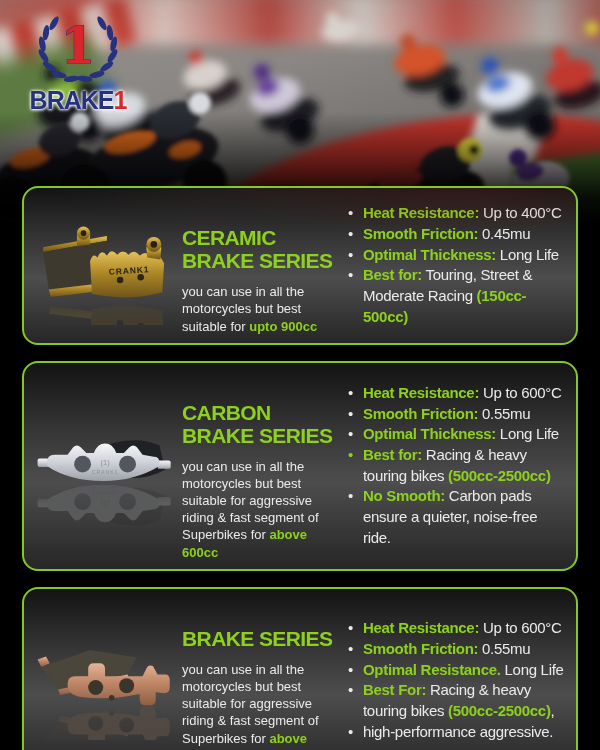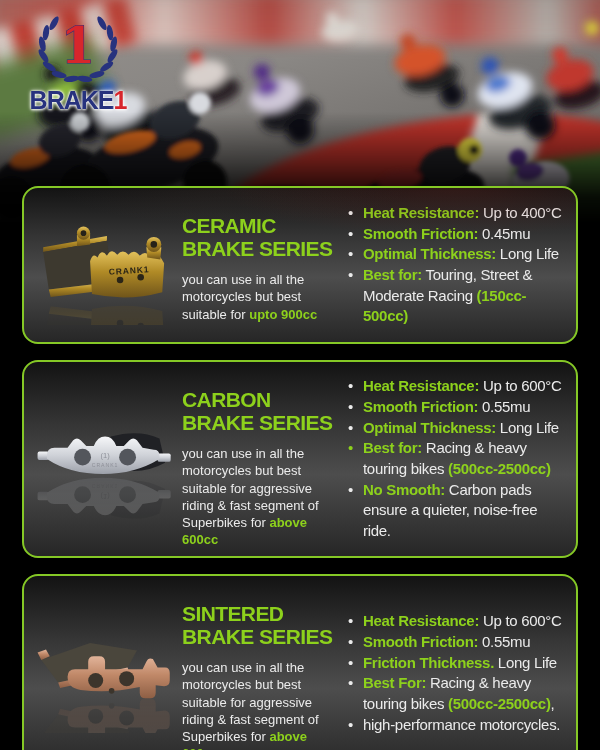--- a/index.html
+++ b/index.html
@@ -39,21 +39,21 @@
 
   
   .cards{position:absolute;top:186px;left:0;width:600px;z-index:4;}
   .card{position:relative;margin:0 22px 16px;border:2px solid var(--border);border-radius:16px;
         background:linear-gradient(180deg,#131313 0%,#353535 32%,#4d4d4d 58%,#262626 100%);
         display:flex;align-items:stretch;box-sizing:border-box;padding:0 12px 0 8px;overflow:hidden;}
   .card-ceramic::before{content:'';position:absolute;inset:0;pointer-events:none;
         background:radial-gradient(ellipse 60% 45% at 78% 0%,rgba(150,45,35,.22),transparent 70%),
                    radial-gradient(ellipse 45% 35% at 38% 0%,rgba(110,80,70,.14),transparent 70%);}
   .product{width:148px;flex:none;display:flex;align-items:center;justify-content:center;}
-  .mid{width:164px;flex:none;box-sizing:border-box;padding:26px 6px 8px 2px;}
+  .mid{width:164px;flex:none;box-sizing:border-box;padding:38px 6px 8px 2px;}
   .card-title{margin:0;font-size:21px;font-weight:800;letter-spacing:-.6px;line-height:1.1;color:var(--green);}
   .card-title span{display:block;white-space:nowrap;}
   .desc{margin:11px 0 0;font-size:13px;line-height:1.32;color:var(--white);}
   .desc .g,.bullets .g{color:var(--green);}
   .desc .b,.bullets .b{font-weight:700;}
   .bullets{flex:1;list-style:none;margin:0;padding:8px 0 8px 4px;display:flex;flex-direction:column;justify-content:center;}
   .bullets li{display:flex;font-size:15px;line-height:1.38;letter-spacing:-.3px;color:var(--white);}
   .bullets .marker{flex:none;width:15px;color:var(--white);}
   .bullets .marker.mg{color:var(--green);}
 </style>
@@ -284,43 +284,42 @@
     <path d="M34,68 Q34,60 42,60 L56,60 L56,52 Q56,46 62,46 L68,46 Q74,46 74,52 L74,60 L114,60 L118,52 Q120,47 125,49 L130,58 L138,58 Q143,58 143,64 L143,72 Q143,78 137,78 L128,77 L128,85 Q128,91 122,91 L117,91 Q111,91 111,85 L111,79 Q78,86 48,82 Q34,80 34,68 Z" fill="url(#cu)"></path>
     <circle cx="64" cy="72" r="8" fill="#3c352c"></circle>
               <circle cx="97" cy="70" r="8" fill="#3c352c"></circle>
     <circle cx="81" cy="83" r="3" fill="#3c352c"></circle>
   </g>
   <use href="#sinG" transform="translate(0,182) scale(1,-1)" opacity="0.16"></use>
  </svg>
         </div>
         <div class="mid">
           <h2 class="card-title">
-            <span>SINTERED</span>
             <span>BRAKE SERIES</span>
           </h2>
           <p class="desc"><span>you can use in all the motorcycles but best suitable for aggressive riding &amp; fast segment of Superbikes for </span><span class="g b">above 600cc</span></p>
         </div>
         <ul class="bullets">
           <li>
             <span class="marker">•</span>
             <span><span class="g b">Heat Resistance:</span><span> Up to 600°C</span></span>
           </li>
           <li>
             <span class="marker">•</span>
             <span><span class="g b">Smooth Friction:</span><span> 0.55mu</span></span>
           </li>
           <li>
             <span class="marker">•</span>
-            <span><span class="g b">Friction Thickness.</span><span> Long Life</span></span>
+            <span><span class="g b">Optimal Resistance.</span><span> Long Life</span></span>
           </li>
           <li>
             <span class="marker">•</span>
             <span><span class="g b">Best For:</span><span> Racing &amp; heavy touring bikes </span><span class="g b">(500cc-2500cc)</span><span>,</span></span>
           </li>
           <li>
             <span class="marker">•</span>
-            <span><span>high-performance motorcycles.</span></span>
+            <span><span>high-performance aggressive.</span></span>
           </li>
         </ul>
       </section>
     </div>
 
 </div>
 
 </body></html>

